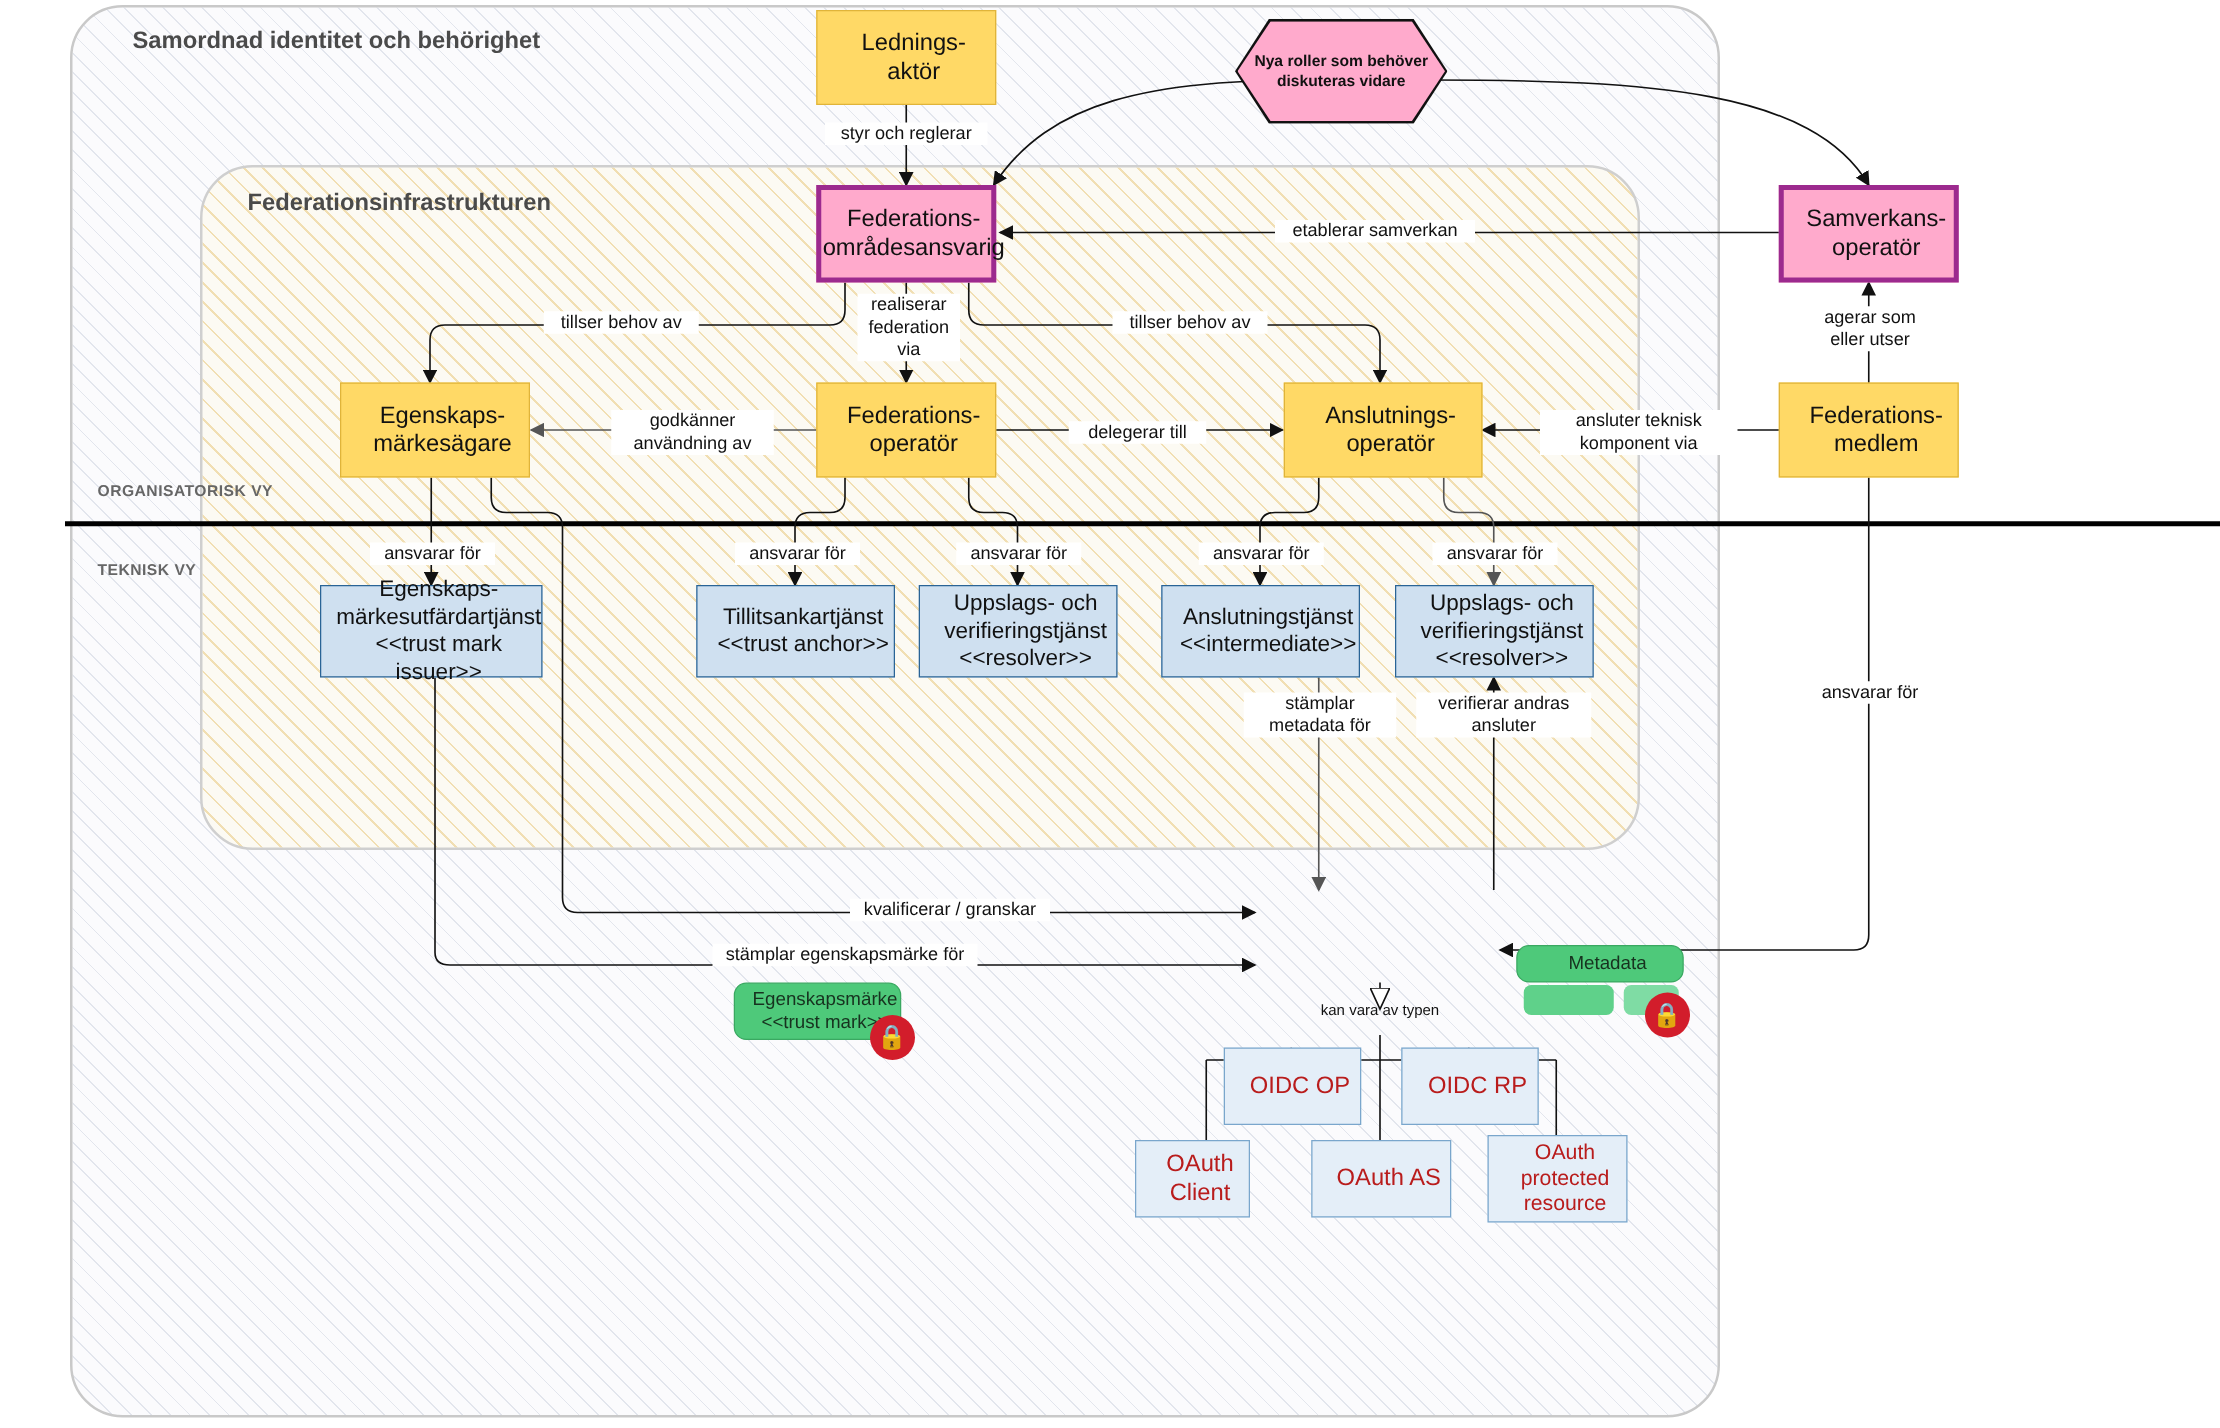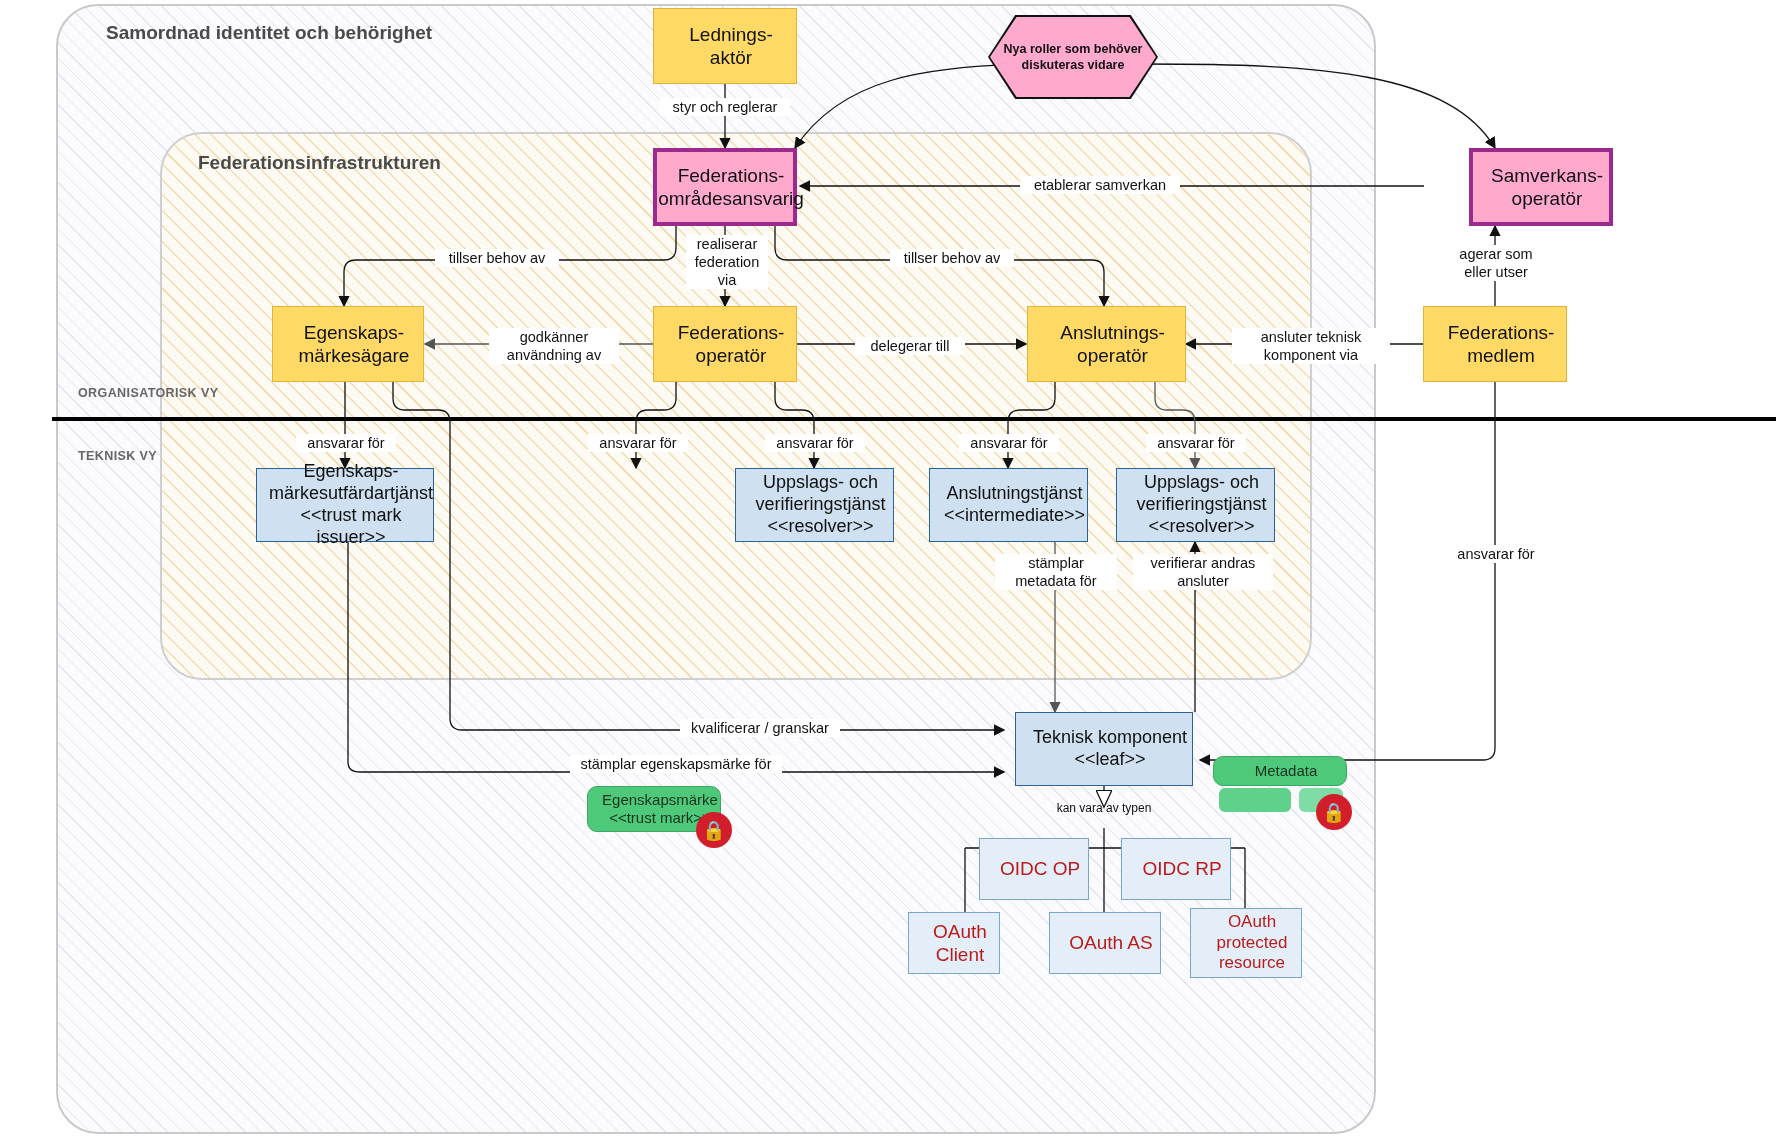--- a/index.html
+++ b/index.html
@@ -134,53 +134,53 @@
 
   <div class="hexborder" style="left:988px;top:15px;width:170px;height:84px;"></div>
   <div class="hexnote" style="left:990px;top:17px;width:166px;height:80px;">Nya roller som behöver diskuteras vidare</div>
 
   <div class="node n-yellow" style="left:653px;top:8px;width:144px;height:76px;white-space:pre-line;">Lednings-
 aktör</div>
 
   <div class="node n-pink" style="left:653px;top:148px;width:144px;height:78px;white-space:pre-line;">Federations-
 områdesansvarig</div>
 
-  <div class="node n-pink" style="left:1423px;top:148px;width:144px;height:78px;white-space:pre-line;margin-left:46px;">Samverkans-
+  <div class="node n-pink" style="left:1423px;top:148px;width:144px;height:78px;white-space:pre-line;">Samverkans-
 operatör</div>
 
   <div class="node n-yellow" style="left:272px;top:306px;width:152px;height:76px;white-space:pre-line;">Egenskaps-
 märkesägare</div>
 
   <div class="node n-yellow" style="left:653px;top:306px;width:144px;height:76px;white-space:pre-line;">Federations-
 operatör</div>
 
   <div class="node n-yellow" style="left:1027px;top:306px;width:159px;height:76px;white-space:pre-line;">Anslutnings-
 operatör</div>
 
   <div class="node n-yellow" style="left:1423px;top:306px;width:144px;height:76px;white-space:pre-line;">Federations-
 medlem</div>
 
   <div class="node n-blue" style="left:256px;top:468px;width:178px;height:74px;white-space:pre-line;">Egenskaps-
 märkesutfärdartjänst
 &lt;&lt;trust mark issuer&gt;&gt;</div>
 
+  <div class="node n-blue" style="left:557px;top:468px;width:159px;height:74px;white-space:pre-line;">Tillitsankartjänst
+&lt;&lt;trust anchor&gt;&gt;</div>
 
   <div class="node n-blue" style="left:735px;top:468px;width:159px;height:74px;white-space:pre-line;">Uppslags- och
 verifieringstjänst
 &lt;&lt;resolver&gt;&gt;</div>
 
   <div class="node n-blue" style="left:929px;top:468px;width:159px;height:74px;white-space:pre-line;">Anslutningstjänst
 &lt;&lt;intermediate&gt;&gt;</div>
 
   <div class="node n-blue" style="left:1116px;top:468px;width:159px;height:74px;white-space:pre-line;">Uppslags- och
 verifieringstjänst
 &lt;&lt;resolver&gt;&gt;</div>
 
-  <div class="node n-blue" style="left:1015px;top:712px;width:178px;height:74px;white-space:pre-line;">Teknisk komponent
-&lt;&lt;leaf&gt;&gt;</div>
 
   <div class="node n-green" style="left:587px;top:786px;width:134px;height:46px;white-space:pre-line;">Egenskapsmärke
 &lt;&lt;trust mark&gt;&gt;</div>
   <div class="lockbadge" style="left:696px;top:812px;">🔒</div>
 
   <div class="node n-green" style="left:1213px;top:756px;width:134px;height:30px;">Metadata</div>
   <div class="metachip" style="left:1219px;top:788px;width:72px;height:24px;"></div>
   <div class="metachip" style="left:1299px;top:788px;width:44px;height:24px;background:#7fdca4;"></div>
   <div class="lockbadge" style="left:1316px;top:794px;">🔒</div>
 

